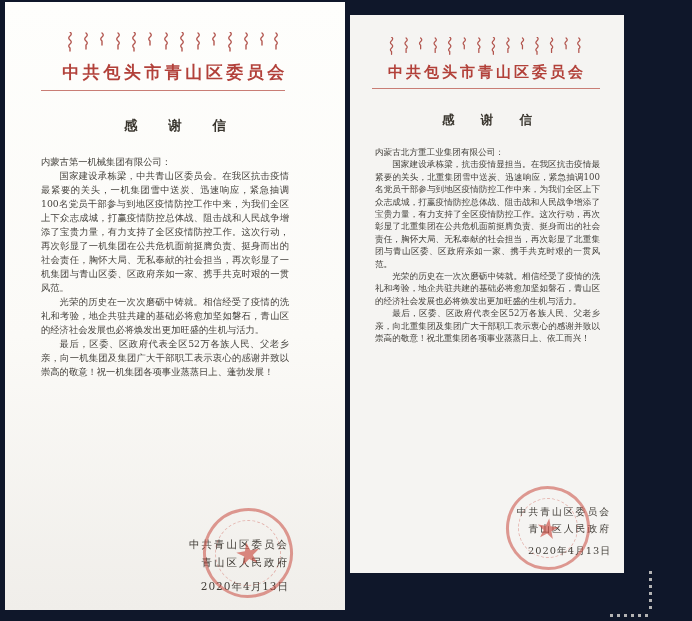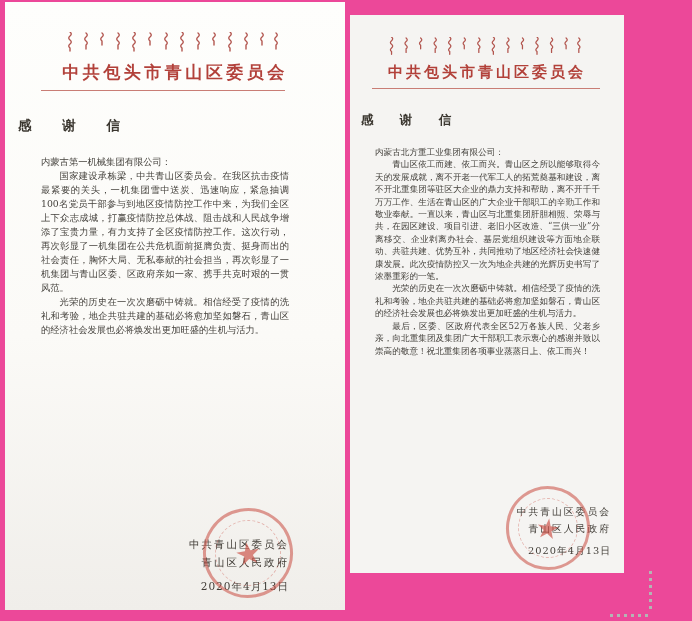--- a/index.html
+++ b/index.html
@@ -1,17 +1,17 @@
 <!DOCTYPE html>
 <html><head>
 <meta charset="utf-8">
 <style>
   html,body { margin:0; padding:0; }
   .canvas {
-    position:relative; width:692px; height:621px; background:#ec4899;
+    position:relative; width:692px; height:621px; background:#0f172a;
     overflow:hidden;
     font-family:"DejaVu Serif","Liberation Serif",serif;
   }
 
   
   .corner { position:absolute; }
   .corner .h { position:absolute; height:3px;
     background:repeating-linear-gradient(90deg,#b4b4b4 0 3px,transparent 3px 7px); }
   .corner .v { position:absolute; width:3px;
     background:repeating-linear-gradient(180deg,#b4b4b4 0 3px,transparent 3px 7px); }
@@ -42,21 +42,21 @@
     font-family:"Liberation Serif","DejaVu Serif",serif;
   }
   .letter-left  .org-name { font-size:17px; letter-spacing:3.5px; margin-top:3px; }
   .letter-right .org-name { font-size:15px; letter-spacing:3px;  margin-top:2px; }
 
   .red-rule { border:none; border-top:1.5px solid #c97d75; }
   .letter-left  .red-rule { margin:6px 60px 0 36px; }
   .letter-right .red-rule { margin:6px 24px 0 22px; }
 
   .title {
-    font-weight:bold; color:#3a362f;
+    text-align:center; font-weight:bold; color:#3a362f;
   }
   .letter-left  .title { margin-top:26px; font-size:13.5px; letter-spacing:13px; padding-left:13px; }
   .letter-right .title { margin-top:23px; font-size:12.5px; letter-spacing:11px; padding-left:11px; }
 
   .body { text-align:justify; }
   .letter-left  .body { margin:20px 56px 0 36px; font-size:9.3px; line-height:14px; }
   .letter-right .body { margin:17px 24px 0 25px; font-size:8.6px; line-height:12.4px; }
   .body p { margin:0; text-indent:2em; }
   .body .salutation { text-indent:0; }
 
@@ -125,20 +125,21 @@
           <use href="#mgB" x="212"></use>
       </svg>
     </div>
     <div class="org-name">中共包头市青山区委员会</div>
     <hr class="red-rule">
     <div class="title">感 谢 信</div>
     <div class="body">
       <p class="salutation">内蒙古第一机械集团有限公司：</p>
       <p>国家建设承栋梁，中共青山区委员会。在我区抗击疫情最紧要的关头，一机集团雪中送炭、迅速响应，紧急抽调100名党员干部参与到地区疫情防控工作中来，为我们全区上下众志成城，打赢疫情防控总体战、阻击战和人民战争增添了宝贵力量，有力支持了全区疫情防控工作。这次行动，再次彰显了一机集团在公共危机面前挺膺负责、挺身而出的社会责任，胸怀大局、无私奉献的社会担当，再次彰显了一机集团与青山区委、区政府亲如一家、携手共克时艰的一贯风范。</p>
       <p>光荣的历史在一次次磨砺中铸就。相信经受了疫情的洗礼和考验，地企共驻共建的基础必将愈加坚如磐石，青山区的经济社会发展也必将焕发出更加旺盛的生机与活力。</p>
+      <p>最后，区委、区政府代表全区52万各族人民、父老乡亲，向一机集团及集团广大干部职工表示衷心的感谢并致以崇高的敬意！祝一机集团各项事业蒸蒸日上、蓬勃发展！</p>
     </div>
     <div class="signature">
       <div>中共青山区委员会</div>
       <div>青山区人民政府</div>
       <div class="date">2020年4月13日</div>
     </div>
     <div class="seal">
       <span class="star">★</span>
     </div>
   </div>
@@ -160,21 +161,21 @@
           <use href="#mgB" x="182"></use>
         <use href="#mgA" x="198"></use>
           <use href="#mgB" x="212"></use>
       </svg>
     </div>
     <div class="org-name">中共包头市青山区委员会</div>
     <hr class="red-rule">
     <div class="title">感 谢 信</div>
     <div class="body">
       <p class="salutation">内蒙古北方重工业集团有限公司：</p>
-      <p>青山区依工而建、依工而兴。青山区之所以能够取得今天的发展成就，离不开老一代军工人的拓荒奠基和建设，离不开北重集团等驻区大企业的鼎力支持和帮助，离不开千千万万工作、生活在青山区的广大企业干部职工的辛勤工作和敬业奉献。一直以来，青山区与北重集团肝胆相照、荣辱与共，在园区建设、项目引进、老旧小区改造、“三供一业”分离移交、企业剥离办社会、基层党组织建设等方面地企联动、共驻共建、优势互补，共同推动了地区经济社会快速健康发展。此次疫情防控又一次为地企共建的光辉历史书写了浓墨重彩的一笔。</p>
+      <p>国家建设承栋梁，抗击疫情显担当。在我区抗击疫情最紧要的关头，北重集团雪中送炭、迅速响应，紧急抽调100名党员干部参与到地区疫情防控工作中来，为我们全区上下众志成城，打赢疫情防控总体战、阻击战和人民战争增添了宝贵力量，有力支持了全区疫情防控工作。这次行动，再次彰显了北重集团在公共危机面前挺膺负责、挺身而出的社会责任，胸怀大局、无私奉献的社会担当，再次彰显了北重集团与青山区委、区政府亲如一家、携手共克时艰的一贯风范。</p>
       <p>光荣的历史在一次次磨砺中铸就。相信经受了疫情的洗礼和考验，地企共驻共建的基础必将愈加坚如磐石，青山区的经济社会发展也必将焕发出更加旺盛的生机与活力。</p>
       <p>最后，区委、区政府代表全区52万各族人民、父老乡亲，向北重集团及集团广大干部职工表示衷心的感谢并致以崇高的敬意！祝北重集团各项事业蒸蒸日上、依工而兴！</p>
     </div>
     <div class="signature">
       <div>中共青山区委员会</div>
       <div>青山区人民政府</div>
       <div class="date">2020年4月13日</div>
     </div>
     <div class="seal">
       <span class="star">★</span>

